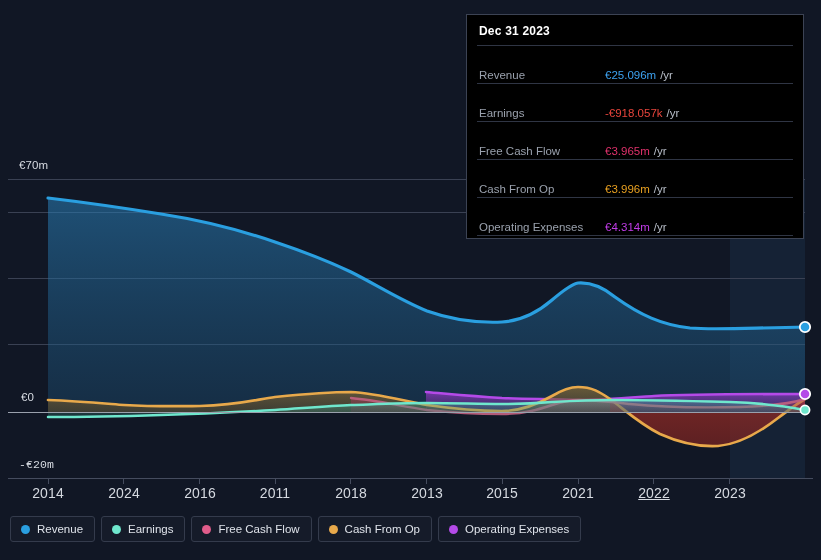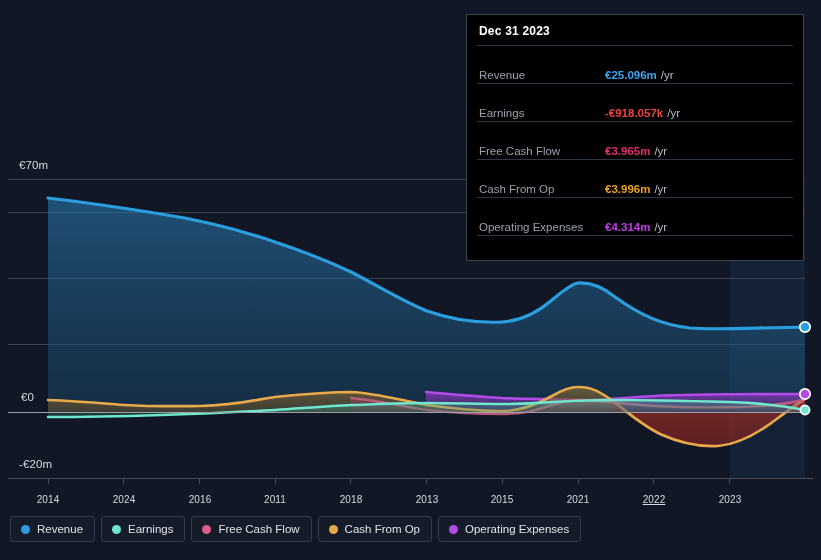--- a/index.html
+++ b/index.html
@@ -35,37 +35,36 @@
   
   .axis-label {
     position: absolute;
     font-size: 11.5px;
     color: #d7dbe2;
     white-space: nowrap;
     letter-spacing: .1px;
   }
   .y-label { text-align: left; }
   .x-label {
-    font-size: 10px;
+    font-size: 14px;
     color: #d5d9e0;
     text-align: right;
     transform: translateX(-50%);
-    margin-top: 9px;
   }
 
   
   #tooltip {
     position: absolute;
     left: 466px;
     top: 14px;
     width: 338px;
     background: #000000;
     border: 1px solid #3c4354;
     box-sizing: border-box;
-    padding: 8px 10px 22px 10px;
+    padding: 8px 10px 0 10px;
   }
   #tooltip .tt-title {
     font-size: 12px;
     font-weight: bold;
     color: #ffffff;
     padding: 1px 0 7px 2px;
     letter-spacing: .2px;
   }
   .tt-row {
     display: flex;
@@ -76,21 +75,21 @@
     font-size: 11.5px;
   }
   .tt-row.no-line { border-top: none; padding-top: 0; }
   .tt-name {
     width: 126px;
     flex: 0 0 126px;
     color: #9aa1ad;
     white-space: nowrap;
   }
   .tt-val {
-    font-weight: bold;
+    font-weight: normal;
     white-space: nowrap;
     margin-top: 8px;
   }
   .tt-unit {
     color: #b9bfc9;
     font-weight: normal;
     margin-left: 4px;
     white-space: nowrap;
     margin-top: 21px;
   }
@@ -297,21 +296,21 @@
       <line x1="729.5" y1="478" x2="729.5" y2="484"></line>
     </g>
 
     <circle cx="805" cy="327" r="5.2" fill="#2a9fe0" stroke="#ffffff" stroke-width="1.8"></circle>
     <circle cx="805" cy="394" r="5.2" fill="#b44ae8" stroke="#ffffff" stroke-width="1.8"></circle>
     <circle cx="805" cy="410" r="4.6" fill="#6fe7cd" stroke="#ffffff" stroke-width="1.7"></circle>
   </svg>
 
   <div class="axis-label y-label" style="left:19px; top:159px;">€70m</div>
   <div class="axis-label y-label" style="left:21px; top:391px;">€0</div>
-  <div class="axis-label y-label" style="left:19px; top:458px;">-€20m</div>
+  <div class="axis-label y-label" style="left:19px; top:458px;font-family:Liberation Mono, monospace;">-€20m</div>
 
   <div class="axis-label x-label" style="left:48px;  top:485px;">2014</div>
   <div class="axis-label x-label" style="left:124px; top:485px;">2024</div>
   <div class="axis-label x-label" style="left:200px; top:485px;">2016</div>
   <div class="axis-label x-label" style="left:275px; top:485px;">2011</div>
   <div class="axis-label x-label" style="left:351px; top:485px;">2018</div>
   <div class="axis-label x-label" style="left:427px; top:485px;">2013</div>
   <div class="axis-label x-label" style="left:502px; top:485px;">2015</div>
   <div class="axis-label x-label" style="left:578px; top:485px;">2021</div>
   <div class="axis-label x-label" style="left:654px; top:485px;text-decoration:underline;">2022</div>

